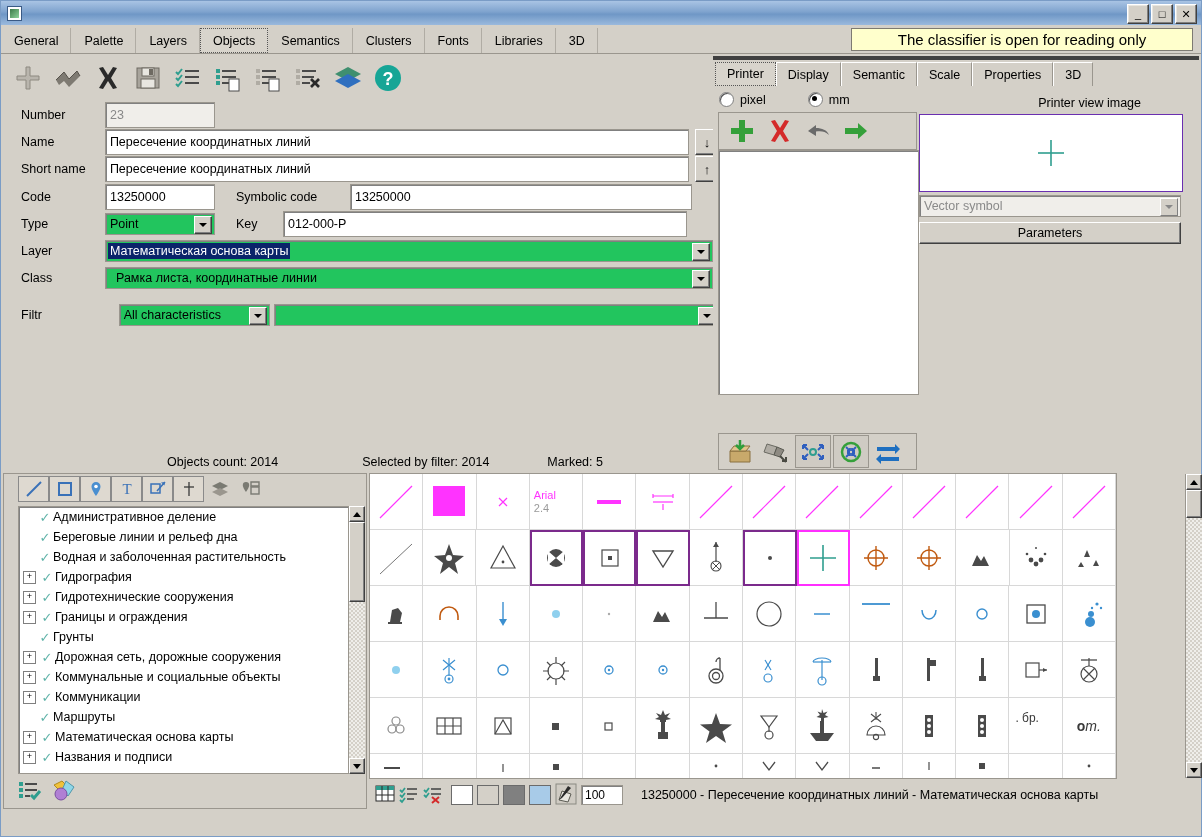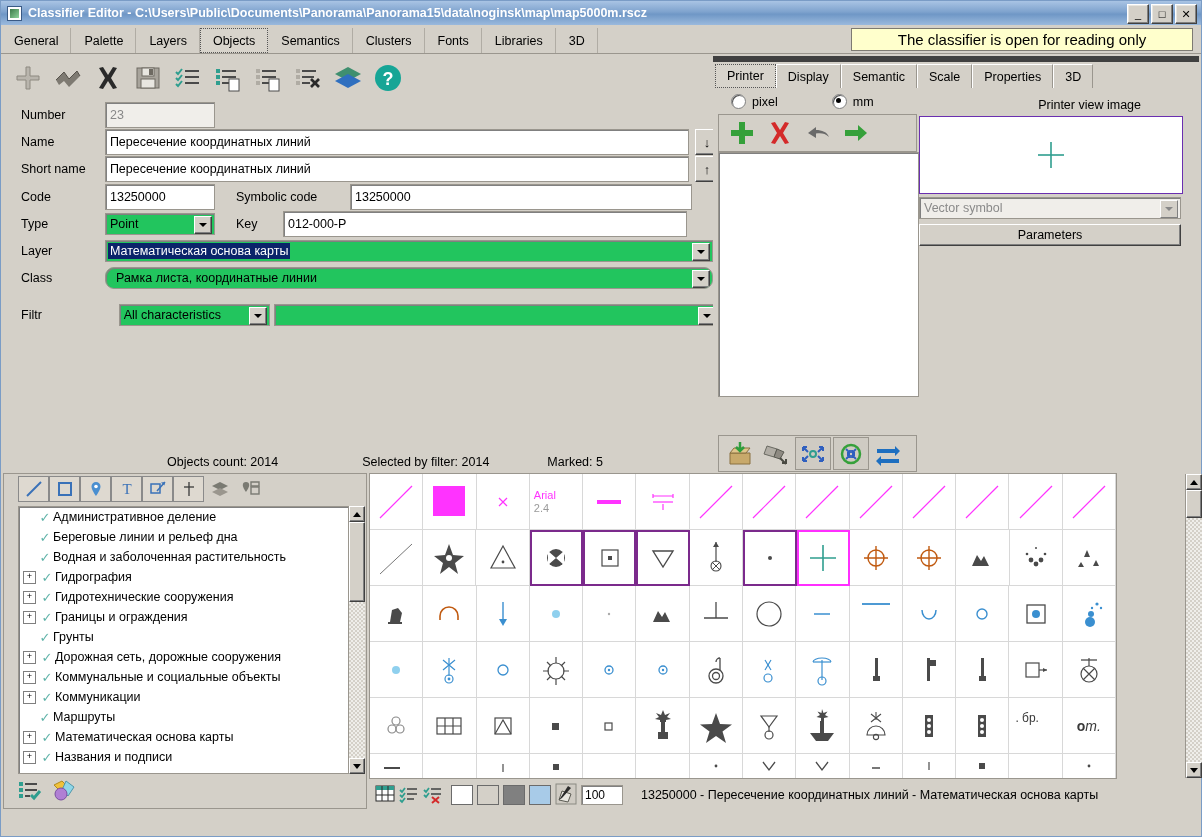--- a/index.html
+++ b/index.html
@@ -65,27 +65,27 @@
     box-shadow:inset -1px -1px 0 #808080;display:flex;align-items:center;justify-content:center;}
   .arrow i{display:block;width:0;height:0;border-left:4px solid transparent;
     border-right:4px solid transparent;border-top:4px solid #000;}
   .hilite{background:#0a246a;color:#fff;padding:1px 2px;}
   .sqbtn{width:22px;height:24px;background:#d4d0c8;border:1px solid #fff;
     border-right-color:#404040;border-bottom-color:#404040;box-shadow:inset -1px -1px 0 #808080;
     display:flex;align-items:center;justify-content:center;font-size:13px;cursor:default;}
 
   
   .rpanel{position:absolute;left:712px;top:55px;width:486px;height:412px;background:#d4d0c8;
-    border-top:6px solid #404040;}
+    border-top:4px solid #404040;}
   .rtabs{display:flex;align-items:flex-end;height:26px;padding-left:2px;}
   .rtab{height:24px;padding:0 11px;display:flex;align-items:center;font-size:12.5px;
     border-left:1px solid #fff;border-right:1px solid #9a968e;border-top:1px solid #fff;
     box-sizing:border-box;cursor:default;}
   .rtab.sel{border:1px dotted #555;background:#d8d4cc;}
-  .radio-row{position:absolute;left:18px;top:32px;display:flex;gap:54px;align-items:center;}
+  .radio-row{position:absolute;left:6px;top:32px;display:flex;gap:42px;align-items:center;}
   .radio{display:flex;align-items:center;gap:6px;font-size:12.5px;cursor:default;}
   .rdot{width:13px;height:13px;border-radius:50%;background:#fff;
     border:1px solid #808080;box-shadow:inset 1px 1px 0 #555;position:relative;}
   .rdot.on:after{content:"";position:absolute;left:3px;top:3px;width:5px;height:5px;
     border-radius:50%;background:#000;}
   .rv-title{position:absolute;right:58px;top:36px;font-size:12.5px;}
 
   .symtools{position:absolute;left:5px;top:52px;width:199px;height:38px;background:#d4d0c8;
     border:1px solid #9a968e;display:flex;align-items:center;gap:4px;padding-left:6px;box-sizing:border-box;}
   .symlist{position:absolute;left:5px;top:90px;width:199px;height:243px;background:#fff;
@@ -163,21 +163,20 @@
     font-size:12px;box-sizing:border-box;}
   .statustext{margin-left:14px;font-size:12.5px;white-space:nowrap;}
 </style>
 </head>
 <body>
 
 <div class="app">
 
   <div class="titlebar">
     <div class="title-ico"></div>
-    <div class="title-text">Classifier Editor - C:\Users\Public\Documents\Panorama\Panorama15\data\noginsk\map\map5000m.rscz</div>
     <div class="winbtns">
       <div class="winbtn">_</div>
       <div class="winbtn">□</div>
       <div class="winbtn">✕</div>
     </div>
   </div>
 
   <div class="menubar" id="menubar">
       <div class="mtab">General</div>
       <div class="mtab">Palette</div>
@@ -335,21 +334,21 @@
       <div class="combo" style="width:608px;padding-left:2px;">
         <span class="hilite">Математическая основа карты</span>
         <span class="arrow">
             <i></i>
           </span>
       </div>
     </div>
 
     <div class="frow" style="top:167px;width:710px;">
       <div class="flabel">Class</div>
-      <div class="combo" style="width:608px;padding-left:10px;border-radius:9px;">
+      <div class="combo" style="width:608px;padding-left:10px;">
         <span>Рамка листа, координатные линии</span>
         <span class="arrow">
             <i></i>
           </span>
       </div>
     </div>
 
     <div class="frow" style="top:204px;width:710px;">
       <div class="flabel">Filtr</div>
       <div class="combo" style="width:154px;margin-left:15px;">

